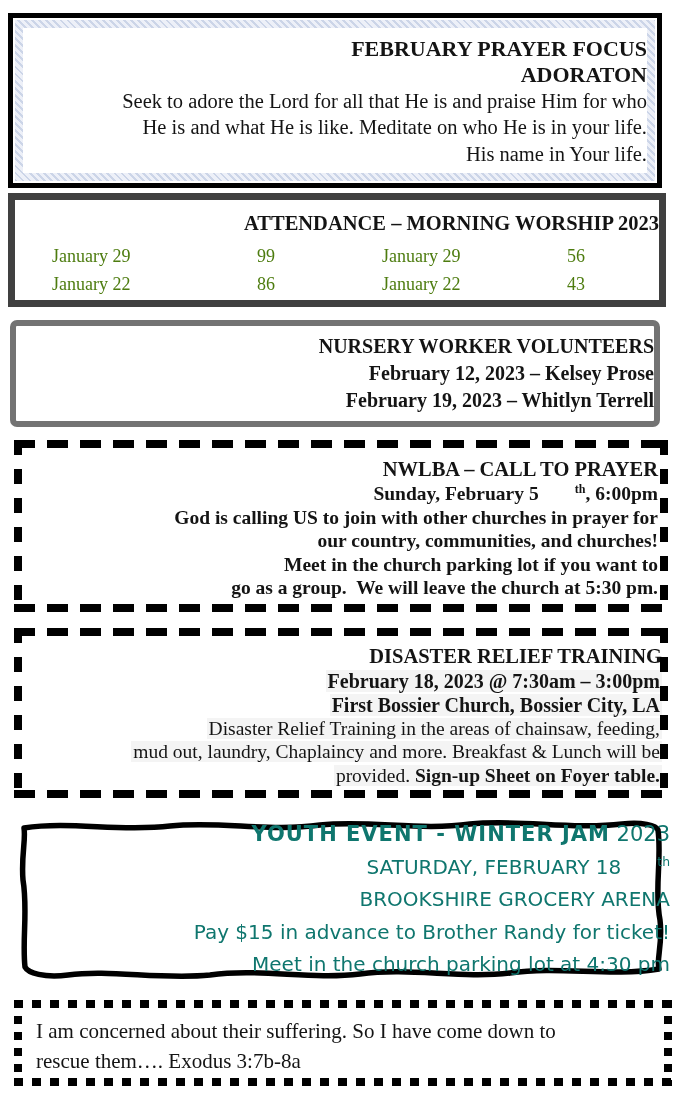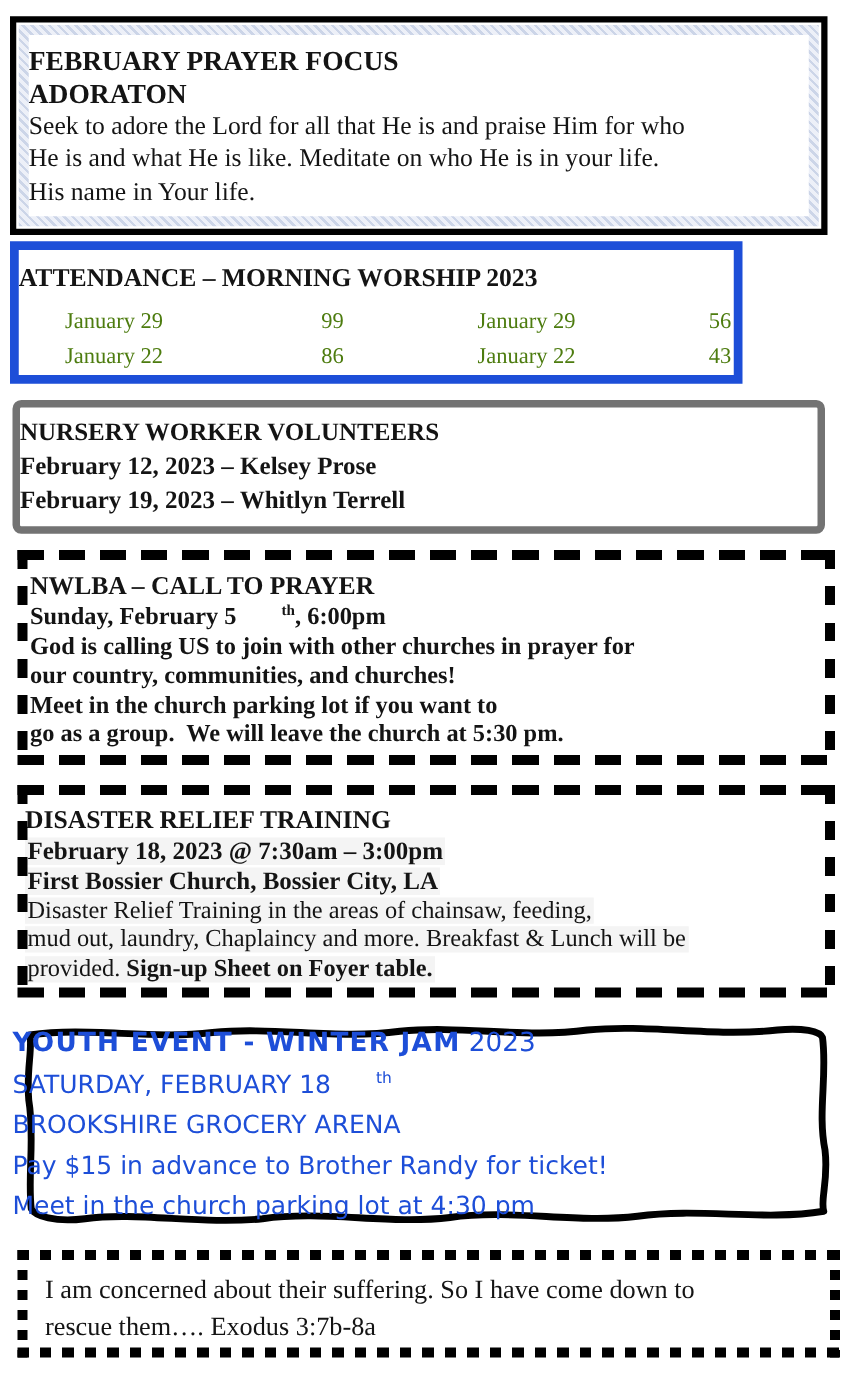--- a/index.html
+++ b/index.html
@@ -1,35 +1,35 @@
 <!DOCTYPE html>
 <html><head>
 <meta charset="utf-8">
 <style>
   * { margin:0; padding:0; box-sizing:border-box; }
   html,body { width:683px; height:1101px; background:#ffffff; }
   .page {
     position:relative; width:683px; height:1101px; overflow:hidden;
     font-family:"Liberation Serif", serif; color:#141414; background:#ffffff;
   }
-  .center { text-align:left; }
+  .center { text-align:right; }
 
   
   .box-prayer { position:absolute; left:8px; top:13px; width:654px; height:175px;
     border:5px solid #000; background:#fff; padding:2px; }
   .hatch { width:100%; height:100%;
     background:repeating-linear-gradient(45deg,#ccd5e8 0 2px,#edf0f8 2px 5px); padding:8px; }
   .prayer-inner { width:100%; height:100%; background:#fff; display:flex; flex-direction:column;
     justify-content:center; padding-top:2px; }
   .prayer-title { font-weight:bold; font-size:22px; line-height:26px; }
   .prayer-body { font-size:20.5px; line-height:26.5px; }
 
   
-  .box-attendance { position:absolute; left:8px; top:193px; width:586px; height:114px;
-    border:7px solid #1d4ed8; background:#fff; padding-top:10px; }
+  .box-attendance { position:absolute; left:8px; top:193px; width:658px; height:114px;
+    border:7px solid #404040; background:#fff; padding-top:10px; }
   .attendance-title { font-weight:bold; font-size:20.5px; line-height:26px; margin-bottom:10px; }
   .attendance-grid { display:grid; grid-template-columns:205px 125px 185px 1fr;
     padding-left:37px; row-gap:7px;
     font-family:Liberation Serif, serif; font-size:18px; line-height:21px; color:#4d7c0f; }
 
   
   .box-nursery { position:absolute; left:10px; top:320px; width:650px; height:107px;
     border:6px solid #737373; border-radius:7px; background:#fff;
     display:flex; flex-direction:column; justify-content:center; }
   .nursery-line { font-weight:bold; font-size:20px; line-height:27px; }
@@ -53,21 +53,21 @@
   .box-disaster { left:14px; top:628px; width:654px; height:170px;
     display:flex; flex-direction:column; justify-content:center; padding:14px 6px 10px; }
   .disaster-title { font-weight:bold; font-size:20.5px; line-height:26px; }
   .disaster-bold-line { font-weight:bold; font-size:20px; line-height:24px; }
   .disaster-body-line { font-size:19.5px; line-height:23.6px; }
   .hl { background:#f4f4f4; padding:0 2px; }
 
   
   .box-youth { position:absolute; left:10px; top:812px; width:660px; height:174px; background:#fff;
     display:flex; flex-direction:column; justify-content:center;
-    font-family:"DejaVu Sans", sans-serif; color:#1d4ed8; }
+    font-family:"DejaVu Sans", sans-serif; color:#0f766e; }
   .box-youth svg.frame { position:absolute; inset:0; width:100%; height:100%; pointer-events:none; }
   .youth-content { position:relative; display:flex; flex-direction:column; justify-content:center; gap:0; }
   .youth-title { font-weight:bold; font-size:21px; line-height:33px; letter-spacing:1px; }
   .youth-title .year { font-weight:normal; letter-spacing:0; }
   .youth-line { font-size:20px; line-height:32.5px; }
 
   
   .box-verse { position:absolute; left:14px; top:1000px; width:658px; height:86px; background:#fff;
     padding:16px 12px 0 22px; }
   .box-verse::before { content:""; position:absolute; inset:0; pointer-events:none;

